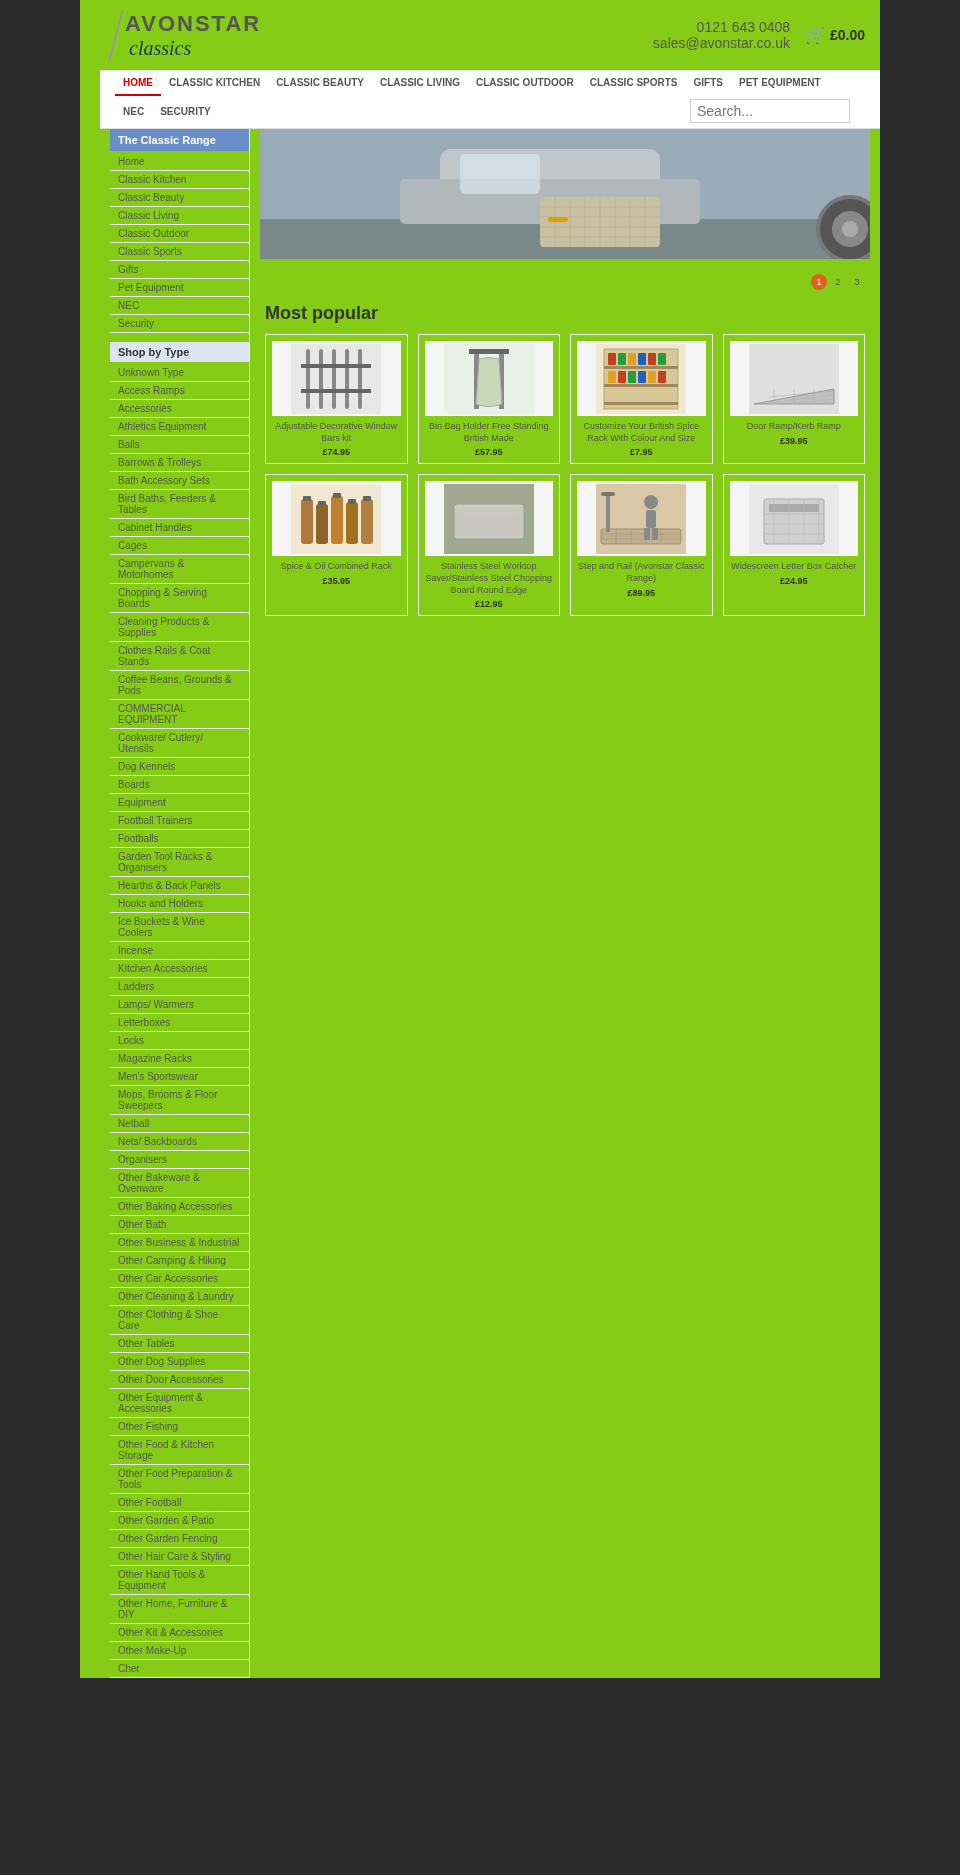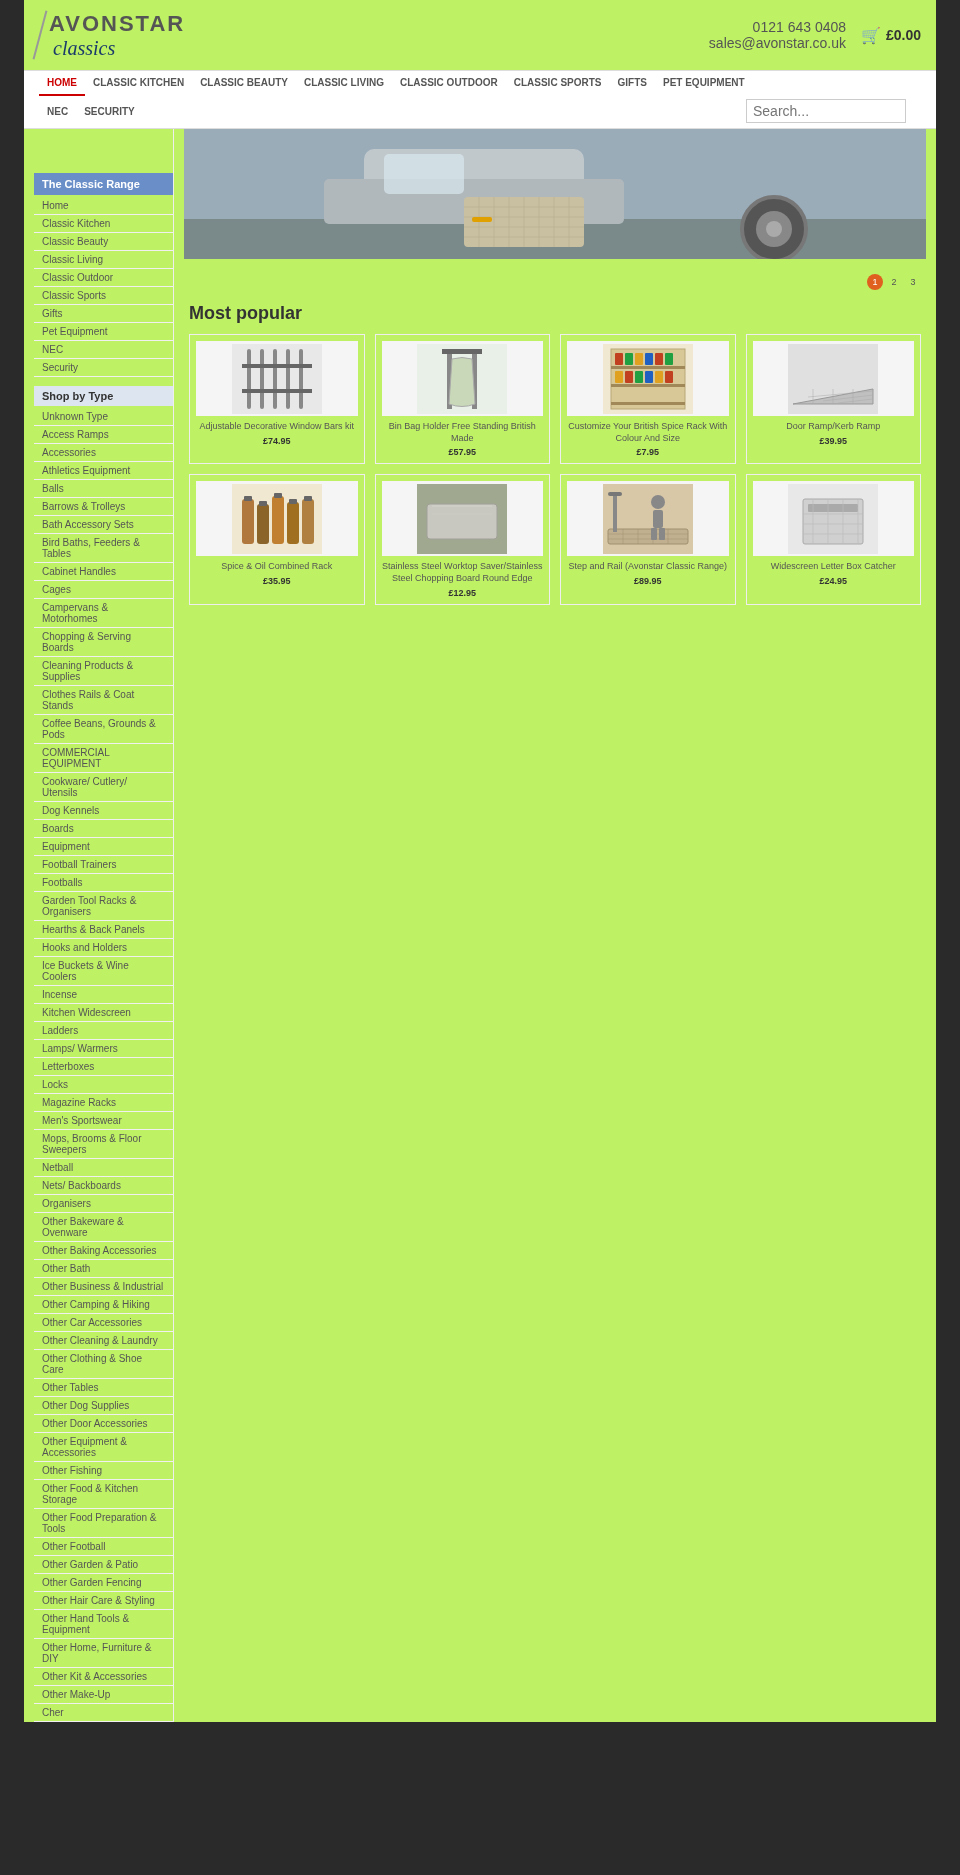--- a/index.html
+++ b/index.html
@@ -1,17 +1,17 @@
 <!DOCTYPE html>
 <html><head>
   <meta charset="utf-8">
   <style>
     * { margin: 0; padding: 0; box-sizing: border-box; }
     body { background: #2a2a2a; font-family: Arial, sans-serif; font-size: 11px; color: #333; }
-    .page-wrapper { width: 912px; margin: 0 auto; background: #bef264; }
+    .page-wrapper { width: 800px; margin: 0 auto; background: #84cc16; padding-left: 20px; }
 
     
     .header { padding: 10px 15px; display: flex; align-items: center; justify-content: space-between; border-bottom: 1px solid #ddd; }
     .logo-area { display: flex; align-items: center; }
     .logo-text { font-size: 22px; letter-spacing: 2px; color: #555; font-weight: bold; }
     .logo-classics { font-family: Georgia, serif; font-style: italic; color: #1a3a6b; font-size: 20px; margin-left: 4px; }
     .logo-line { width: 2px; height: 50px; background: #999; margin-right: 8px; transform: rotate(15deg); }
     .header-right { display: flex; align-items: center; gap: 15px; }
     .header-contact { text-align: right; font-size: 14px; color: #555; }
     .header-contact a { color: #555; text-decoration: none; }
@@ -29,21 +29,21 @@
 
     
     .search-bar { padding: 3px 15px 5px; display: flex; justify-content: flex-end; }
     .search-bar input { width: 160px; padding: 3px 6px; font-size: 14px; border: 1px solid #ccc; color: #999; margin-left: 8px; }
 
     
     .main-layout { display: flex; padding: 0; }
 
     
     .sidebar { width: 150px; min-width: 150px; padding: 0 0 0 10px; border-right: 1px solid #eee; }
-    .sidebar-section-title { background: #6a8fc8; color: #fff; padding: 5px 8px; font-size: 11px; font-weight: bold; margin-bottom: 2px; margin-top: 44px; }
+    .sidebar-section-title { background: #6a8fc8; color: #fff; padding: 5px 8px; font-size: 11px; font-weight: bold; margin-bottom: 2px; }
     .sidebar-link { display: block; padding: 3px 8px; font-size: 10px; color: #555; text-decoration: none; border-bottom: 1px solid #f0f0f0; }
     .sidebar-section-gap { height: 5px; }
     .sidebar-type-title { background: #dde5f0; color: #333; padding: 4px 8px; font-size: 11px; font-weight: bold; margin: 4px 0 2px; }
 
     
     .content { flex: 1; padding: 0 10px; }
 
     
     .hero-banner { width: 100%; height: 130px; background: linear-gradient(135deg, #b0b8c0 0%, #808890 50%, #606870 100%); display: flex; align-items: center; justify-content: center; overflow: hidden; position: relative; margin-bottom: 10px; }
 
@@ -148,21 +148,21 @@
       <a class="sidebar-link">Dog Kennels</a>
       <a class="sidebar-link">Boards</a>
       <a class="sidebar-link">Equipment</a>
       <a class="sidebar-link">Football Trainers</a>
       <a class="sidebar-link">Footballs</a>
       <a class="sidebar-link">Garden Tool Racks &amp; Organisers</a>
       <a class="sidebar-link">Hearths &amp; Back Panels</a>
       <a class="sidebar-link">Hooks and Holders</a>
       <a class="sidebar-link">Ice Buckets &amp; Wine Coolers</a>
       <a class="sidebar-link">Incense</a>
-      <a class="sidebar-link">Kitchen Widescreen</a>
+      <a class="sidebar-link">Kitchen Accessories</a>
       <a class="sidebar-link">Ladders</a>
       <a class="sidebar-link">Lamps/ Warmers</a>
       <a class="sidebar-link">Letterboxes</a>
       <a class="sidebar-link">Locks</a>
       <a class="sidebar-link">Magazine Racks</a>
       <a class="sidebar-link">Men's Sportswear</a>
       <a class="sidebar-link">Mops, Brooms &amp; Floor Sweepers</a>
       <a class="sidebar-link">Netball</a>
       <a class="sidebar-link">Nets/ Backboards</a>
       <a class="sidebar-link">Organisers</a>

